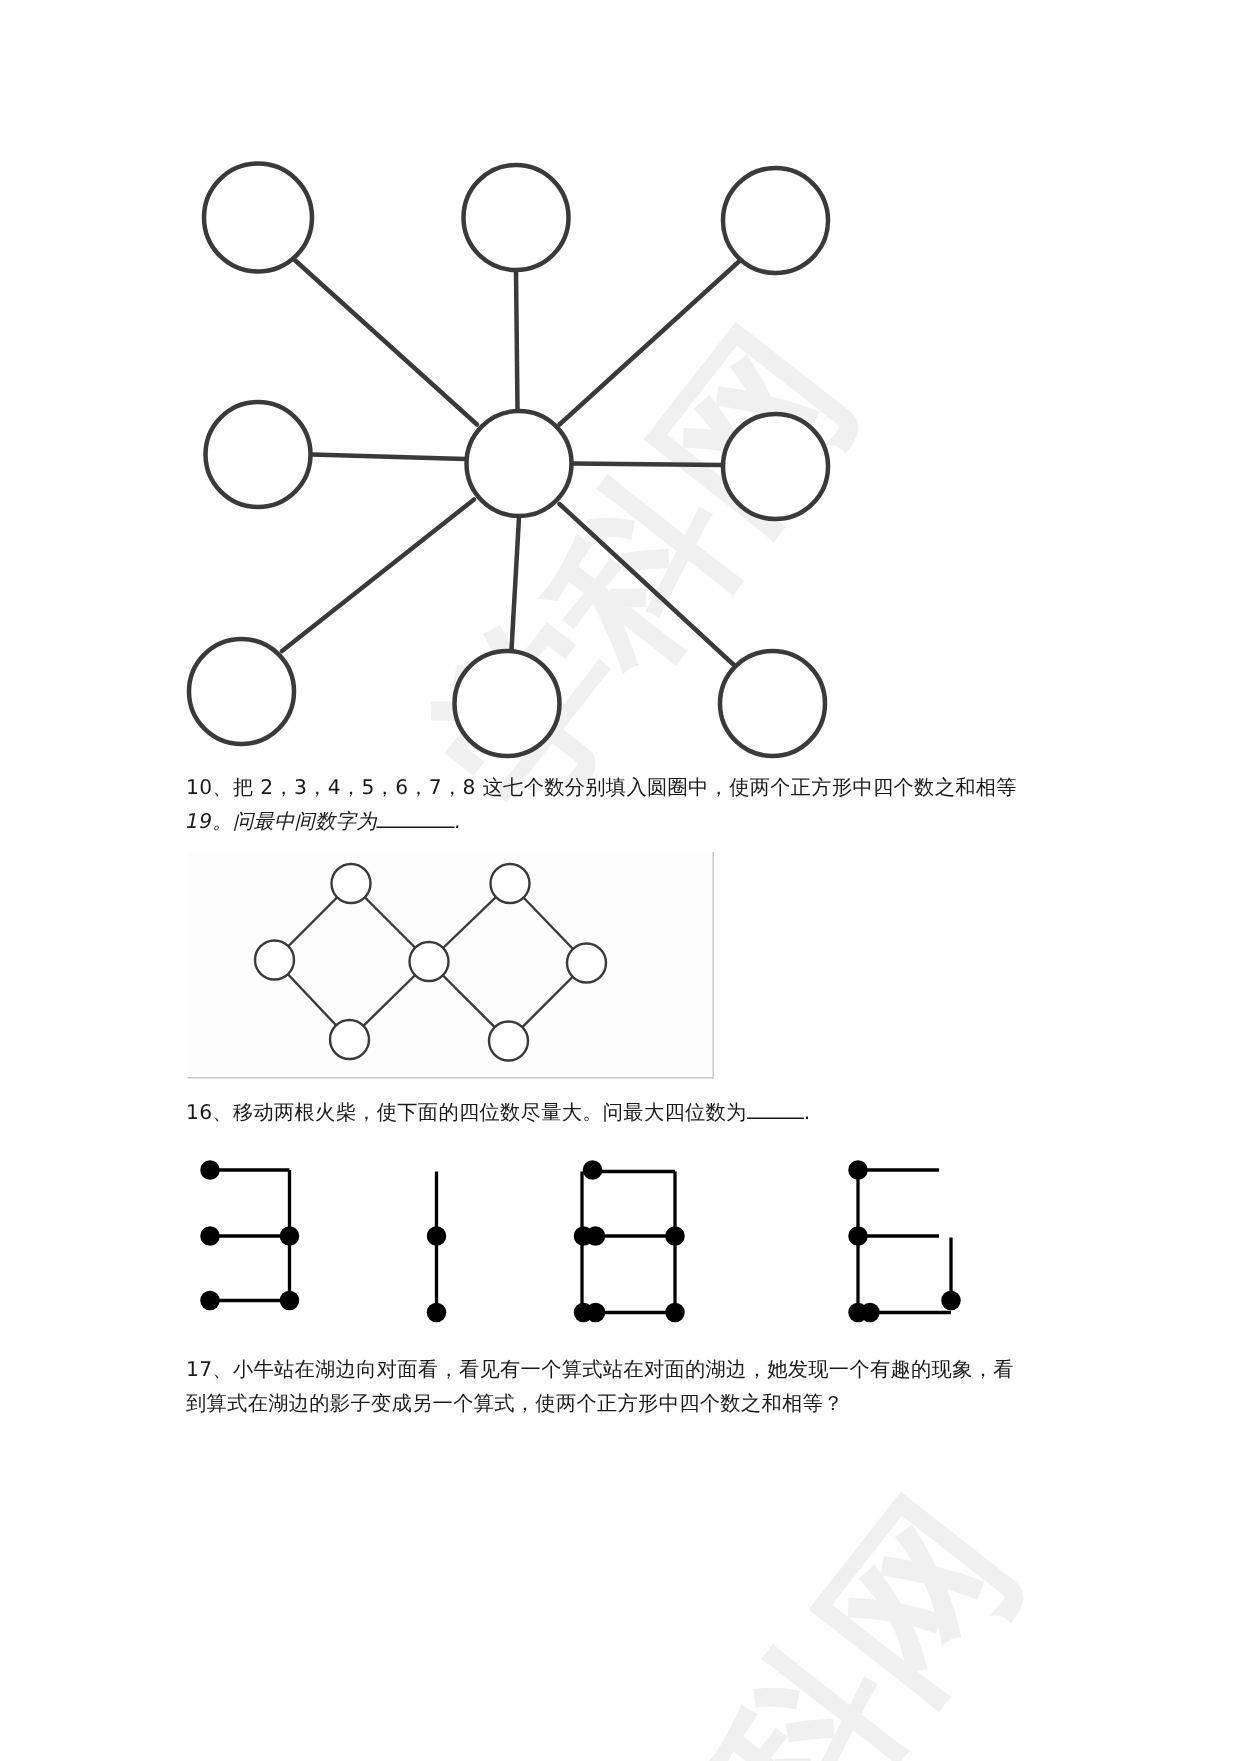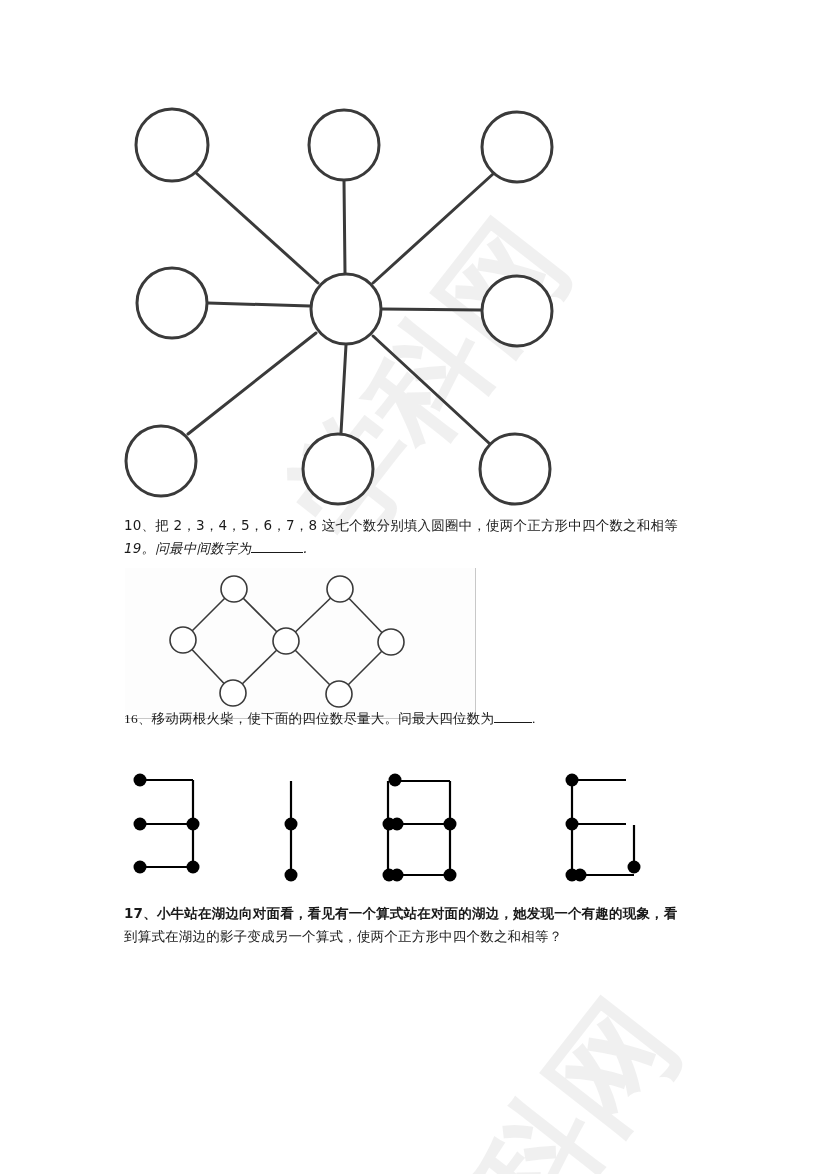--- a/index.html
+++ b/index.html
@@ -70,21 +70,21 @@
       <circle cx="215" cy="21" r="13"></circle>
       <circle cx="58" cy="72" r="13"></circle>
       <circle cx="161" cy="73" r="13"></circle>
       <circle cx="266" cy="74" r="13"></circle>
       <circle cx="108" cy="125" r="13"></circle>
       <circle cx="214" cy="126" r="13"></circle>
     </g>
   </svg>
 </div>
 
-<div class="para" style="top:707px;font-family:Liberation Serif, serif;">
+<div class="para" style="top:731px;">
   <span>16、移动两根火柴，使下面的四位数尽量大。问最大四位数为</span><span class="blank" style="width:38px;"></span><span>.</span>
 </div>
 
 <div class="abs" style="left:0;top:760px;width:830px;height:130px;">
   <svg width="830" height="130" viewBox="0 760 830 130">
 
     <g stroke="#000" stroke-width="2.2" fill="#000">
       <line x1="140" y1="780" x2="193" y2="780"></line>
       <line x1="193" y1="780" x2="193" y2="867"></line>
       <line x1="140" y1="824" x2="193" y2="824"></line>
@@ -125,14 +125,14 @@
       <line x1="580" y1="875" x2="634" y2="875"></line>
       <circle cx="572" cy="780" r="6.5" stroke="none"></circle>
       <circle cx="572" cy="824" r="6.5" stroke="none"></circle>
       <circle cx="572" cy="875" r="6.5" stroke="none"></circle>
       <circle cx="580" cy="875" r="6.5" stroke="none"></circle>
       <circle cx="634" cy="867" r="6.5" stroke="none"></circle>
     </g>
   </svg>
 </div>
 
-<div class="para" style="top:902px;font-weight:bold;">17、小牛站在湖边向对面看，看见有一个算式站在对面的湖边，她发现一个有趣的现象，看</div>
+<div class="para" style="top:902px;">17、小牛站在湖边向对面看，看见有一个算式站在对面的湖边，她发现一个有趣的现象，看</div>
 <div class="para" style="top:925px;">到算式在湖边的影子变成另一个算式，使两个正方形中四个数之和相等？</div>
 
 </body></html>

